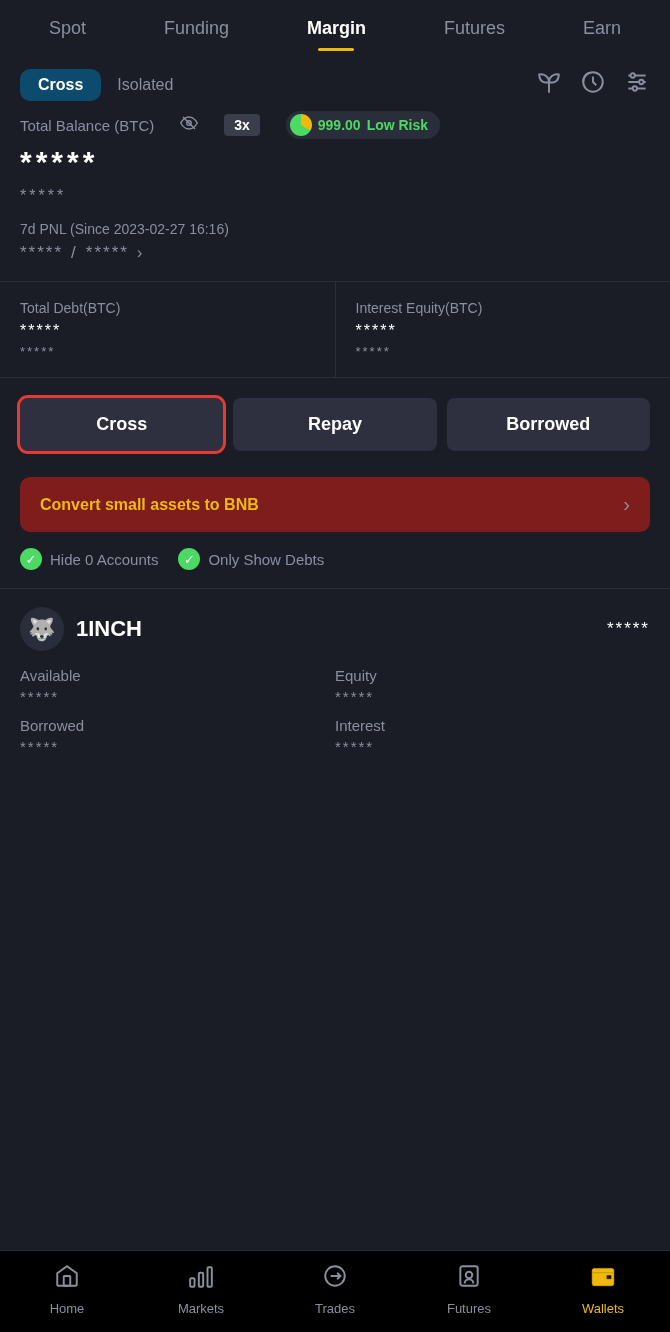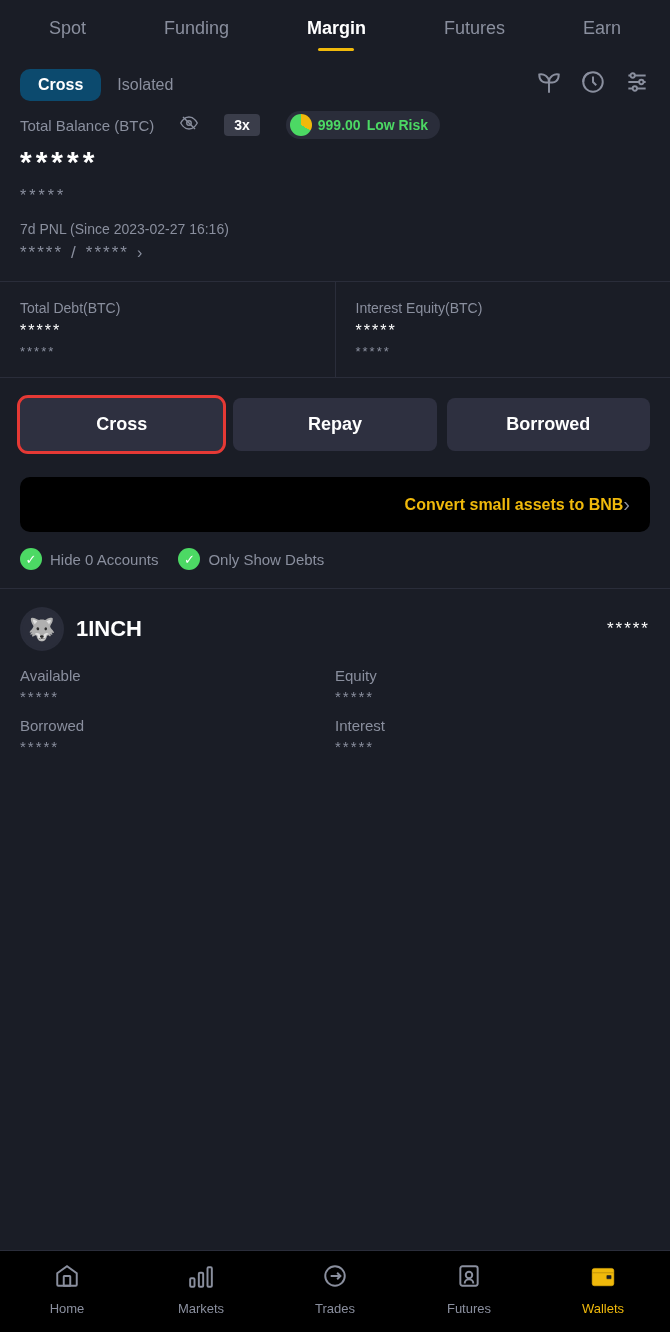--- a/index.html
+++ b/index.html
@@ -210,26 +210,26 @@
     }
     .action-btn.borrow-active {
       background: #2e3040;
       outline: 3px solid #e53935;
       outline-offset: 0px;
     }
 
     
     .convert-banner {
       margin: 6px 20px 16px;
-      background: #000000;
+      background: #7f1d1d;
       border-radius: 10px;
       padding: 16px 20px;
       display: flex;
       align-items: center;
-      justify-content: flex-end;
+      justify-content: space-between;
       cursor: pointer;
     }
     .convert-text {
       color: #f0b90b;
       font-size: 16px;
       font-weight: 600;
     }
     .convert-arrow {
       color: #8a8f9e;
       font-size: 20px;

